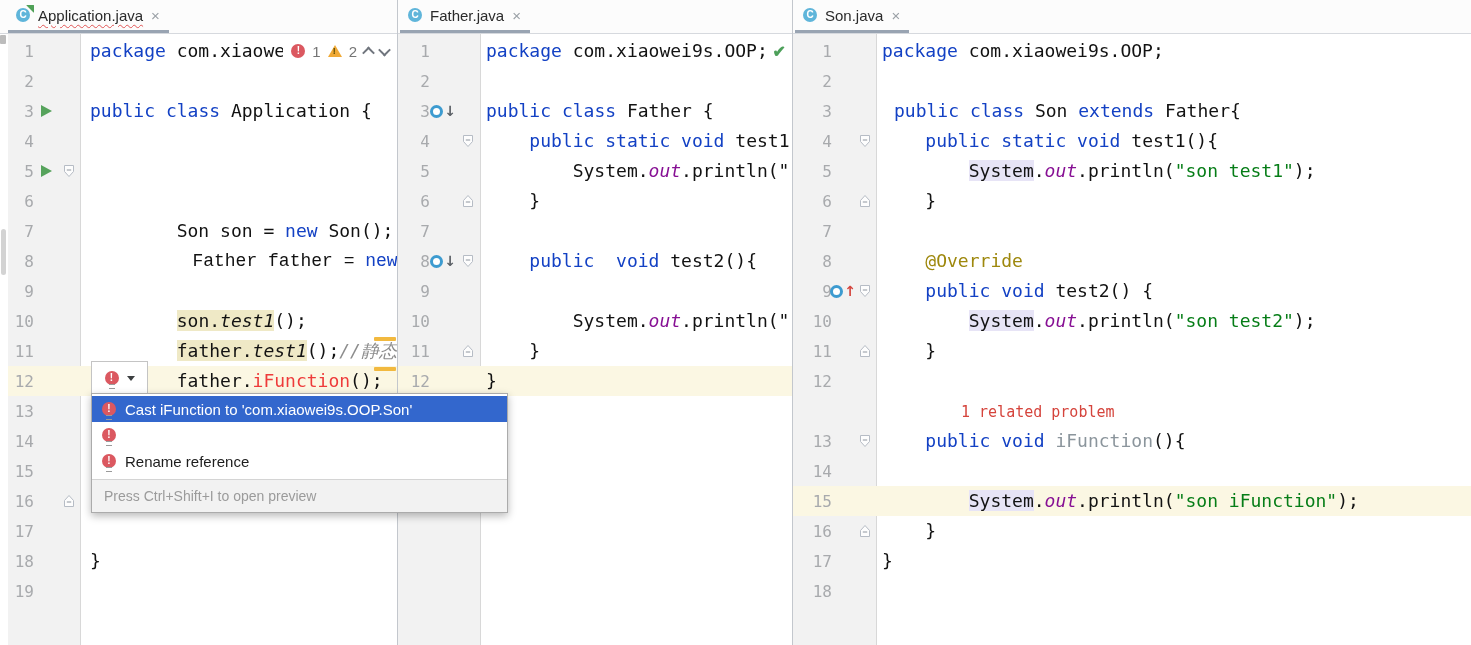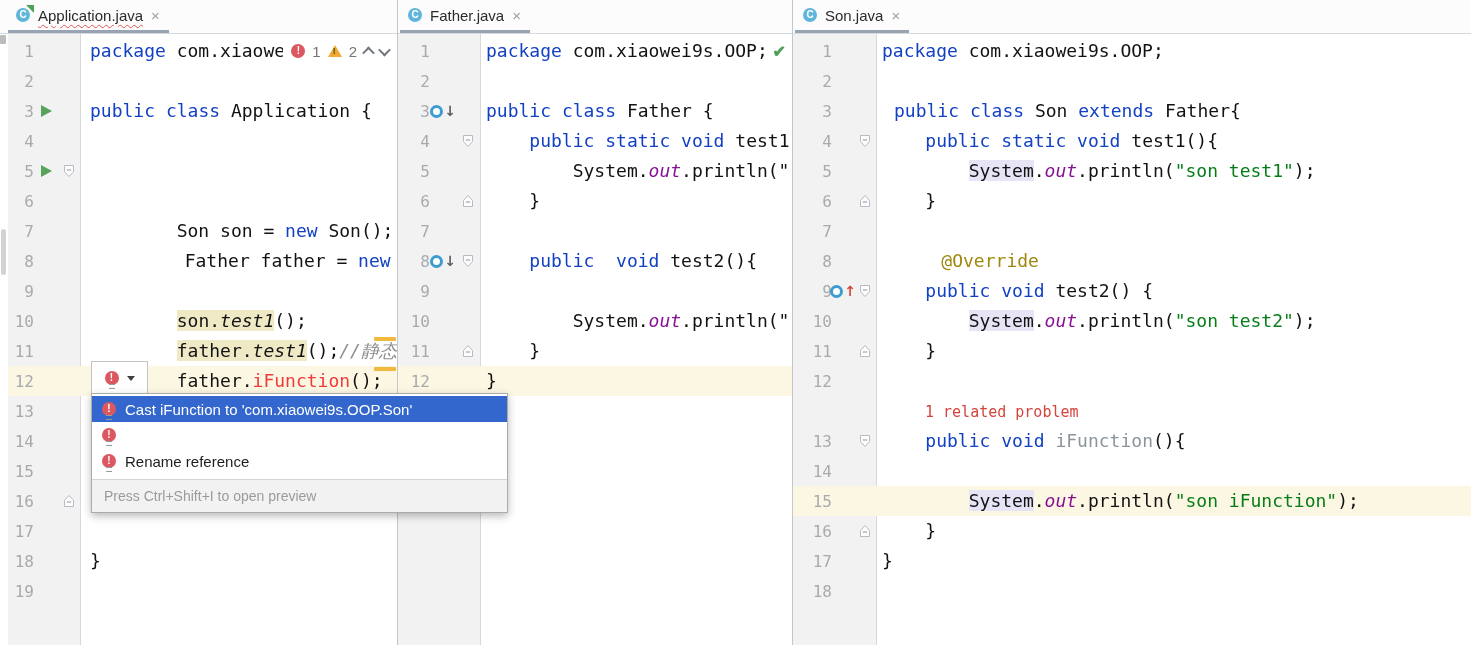--- a/index.html
+++ b/index.html
@@ -168,21 +168,21 @@
         <div class="row">
           <span class="gnum" style="width: 26px;">7</span>
           <span class="gicon" style="width: 24px;"></span>
           <span class="gfold" style="width: 22px;"></span>
           <span class="code" style="padding-left: 10px;"><span>        Son son = </span><span class="kw">new</span><span> Son();</span></span>
         </div>
         <div class="row">
           <span class="gnum" style="width: 26px;">8</span>
           <span class="gicon" style="width: 24px;"></span>
           <span class="gfold" style="width: 22px;"></span>
-          <span class="code" style="padding-left: 18px;"><span>        Father father = </span><span class="kw">new</span><span> </span></span>
+          <span class="code" style="padding-left: 26px; font-family: Liberation Mono, monospace;"><span>        Father father = </span><span class="kw">new</span><span> </span></span>
         </div>
         <div class="row">
           <span class="gnum" style="width: 26px;">9</span>
           <span class="gicon" style="width: 24px;"></span>
           <span class="gfold" style="width: 22px;"></span>
           <span class="code" style="padding-left: 10px;"></span>
         </div>
         <div class="row">
           <span class="gnum" style="width: 26px;">10</span>
           <span class="gicon" style="width: 24px;"></span>
@@ -444,21 +444,21 @@
         <div class="row">
           <span class="gnum" style="width: 39px;">7</span>
           <span class="gicon" style="width: 22px;"></span>
           <span class="gfold" style="width: 22px;"></span>
           <span class="code" style="padding-left: 6px;"></span>
         </div>
         <div class="row">
           <span class="gnum" style="width: 39px;">8</span>
           <span class="gicon" style="width: 22px;"></span>
           <span class="gfold" style="width: 22px;"></span>
-          <span class="code" style="padding-left: 22px; text-align: center;"><span>    </span><span class="ann">@Override</span></span>
+          <span class="code" style="padding-left: 6px; text-align: center;"><span>    </span><span class="ann">@Override</span></span>
         </div>
         <div class="row">
           <span class="gnum" style="width: 39px;">9</span>
           <span class="gicon" style="width: 22px;">
             <span class="ringwrap">
               <span class="ring"></span>
               <span class="mark-arrow up">↑</span>
             </span>
           </span>
           <span class="gfold" style="width: 22px;">
@@ -489,21 +489,21 @@
         <div class="row">
           <span class="gnum" style="width: 39px;">12</span>
           <span class="gicon" style="width: 22px;"></span>
           <span class="gfold" style="width: 22px;"></span>
           <span class="code" style="padding-left: 6px;"></span>
         </div>
         <div class="row">
           <span class="gnum" style="width: 39px;"></span>
           <span class="gicon" style="width: 22px;"></span>
           <span class="gfold" style="width: 22px;"></span>
-          <span class="code" style="padding-left: 6px;"><span class="inlay">1 related problem</span></span>
+          <span class="code" style="padding-left: 6px; margin-left: 36px;"><span class="inlay">1 related problem</span></span>
         </div>
         <div class="row">
           <span class="gnum" style="width: 39px;">13</span>
           <span class="gicon" style="width: 22px;"></span>
           <span class="gfold" style="width: 22px;">
             <svg width="12" height="14">
               <path d="M1.5 1.5 h9 v6 l-4.5 5 l-4.5 -5 Z" fill="#fdfdfd" stroke="#b6bcc5"></path>
               <path d="M3.8 6 h4.4" stroke="#8f969f"></path>
             </svg>
           </span>

